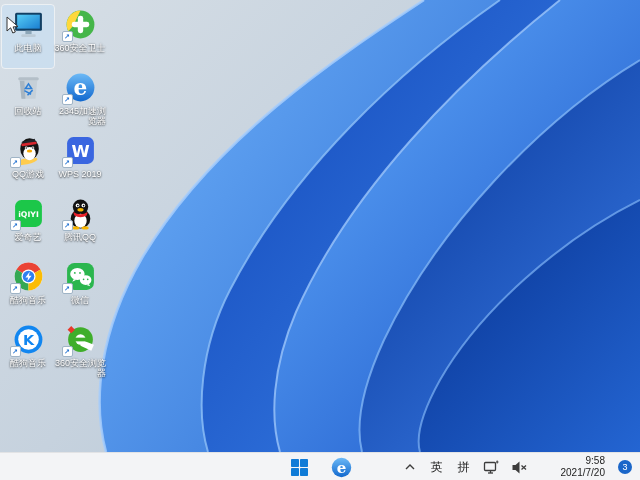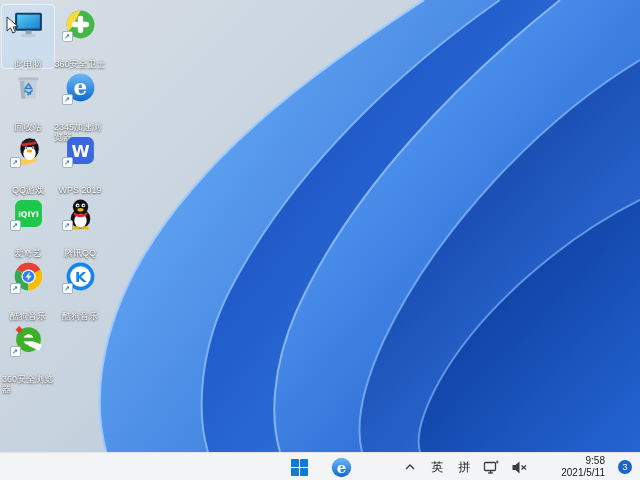--- a/index.html
+++ b/index.html
@@ -27,21 +27,21 @@
   }
   .dicon.selected{background:rgba(195,224,247,.5);outline:1px solid rgba(255,255,255,.55);}
   .art{position:relative;width:33px;height:33px;}
   .art svg{display:block;width:33px;height:33px;}
   .sc{
     position:absolute;left:-2px;bottom:-1px;width:9px;height:9px;
     background:#fff;border:0.5px solid #9fb4c6;border-radius:2px;
     color:#1e6fd0;font-size:7px;line-height:9px;text-align:center;font-weight:bold;
   }
   .label{
-    margin-top:18px;font-size:9px;line-height:1.15;color:#fff;text-align:left;
+    margin-top:2px;font-size:9px;line-height:1.15;color:#fff;text-align:right;
     max-width:52px;word-break:break-all;
     text-shadow:0 1px 2px rgba(0,0,0,.65),0 0 2px rgba(0,0,0,.4);
   }
   
   .cursor{position:absolute;left:6px;top:16px;z-index:9;}
   
   .taskbar{
     position:absolute;left:0;top:452px;width:640px;height:28px;
     background:#f3f4f6;border-top:1px solid #e2e3e5;box-sizing:border-box;z-index:5;
   }
@@ -243,20 +243,38 @@
 <path d="M16 16 L4.3 9.3 A13.5 13.5 0 0 0 16 29.5 Z" fill="#34a853"></path>
 <path d="M16 16 L16 29.5 A13.5 13.5 0 0 0 27.7 9.3 Z" fill="#fbbc05"></path>
 <circle cx="16" cy="16" r="6.8" fill="#fff"></circle>
 <circle cx="16" cy="16" r="5.6" fill="#2f7ff2"></circle>
 <path d="M17.2 11.5 L13 17 L15.7 17 L14.8 20.7 L19 15.2 L16.4 15.2 Z" fill="#fff"></path>
           </svg>
 </div>
     <div class="label">酷狗音乐</div>
   </div>
 
+  <div class="dicon">
+    <div class="art">
+      <span class="sc">↗</span>
+
+<svg viewBox="0 0 32 32">
+<rect x="3" y="3" width="26" height="26" rx="7" fill="#2bb64e"></rect>
+<ellipse cx="13" cy="13.5" rx="7" ry="5.8" fill="#fff"></ellipse>
+<path d="M9.5 18.5 L8 21 L12 19.2 Z" fill="#fff"></path>
+<circle cx="10.5" cy="12.5" r="0.9" fill="#2bb64e"></circle>
+            <circle cx="15.5" cy="12.5" r="0.9" fill="#2bb64e"></circle>
+<ellipse cx="21" cy="19.5" rx="5.6" ry="4.8" fill="#fff"></ellipse>
+<path d="M24 23.2 L25.5 25.5 L21.8 24.2 Z" fill="#fff"></path>
+<circle cx="19" cy="18.8" r="0.8" fill="#2bb64e"></circle>
+            <circle cx="23" cy="18.8" r="0.8" fill="#2bb64e"></circle>
+          </svg>
+</div>
+    <div class="label">微信</div>
+  </div>
 
   <div class="dicon">
     <div class="art">
       <span class="sc">↗</span>
 
 <svg viewBox="0 0 32 32">
 <circle cx="16" cy="16" r="13.5" fill="#1186f0"></circle>
 <circle cx="16" cy="16" r="10" fill="#fff"></circle>
 <text x="16" y="21.5" font-size="14" font-weight="bold" fill="#1186f0" text-anchor="middle" font-family="DejaVu Sans,sans-serif">K</text>
           </svg>
@@ -330,17 +348,17 @@
       </svg>
     </span>
     <span class="tray-ico">
       <svg width="17" height="15" viewBox="0 0 17 15">
         <polygon points="1.5,5 4.5,5 8.5,1.5 8.5,13.5 4.5,10 1.5,10" fill="#3c3c3c"></polygon>
         <path d="M10.5 5.5 L15 9.5 M15 5.5 L10.5 9.5" stroke="#3c3c3c" stroke-width="1.3"></path>
       </svg>
     </span>
     <div class="clock">
       <div>9:58</div>
-      <div>2021/5/11</div>
+      <div>2021/7/20</div>
     </div>
     <div class="badge">3</div>
   </div>
 </div>
 
 </body></html>

